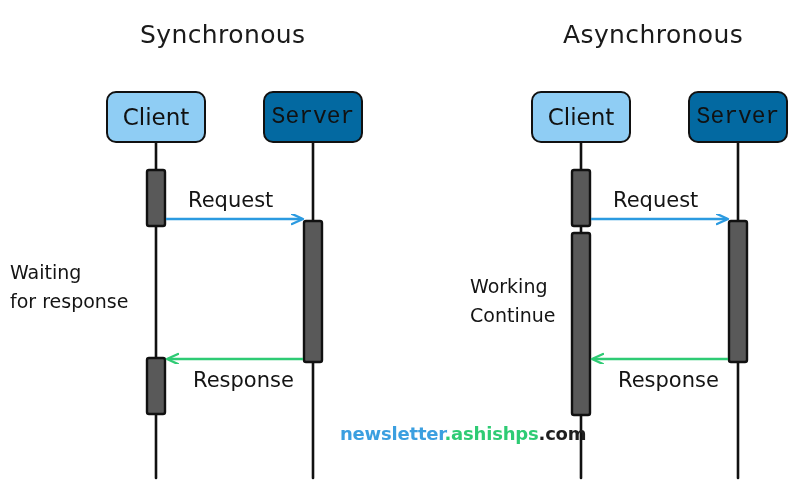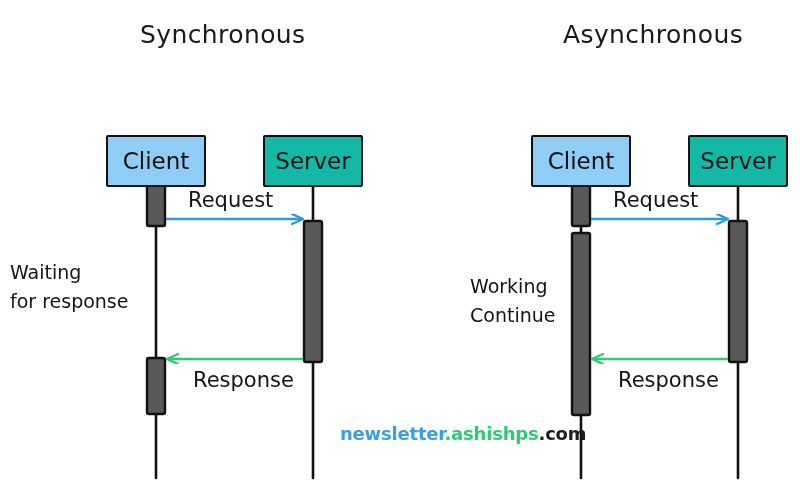--- a/index.html
+++ b/index.html
@@ -35,25 +35,24 @@
   .node-box {
     position: absolute;
     box-sizing: border-box;
     border: 2.5px solid #111111;
     display: flex;
     align-items: center;
     justify-content: center;
     font-family: "DejaVu Sans", sans-serif;
     font-size: 23px;
     color: #111111;
-    border-radius: 2px;
-    margin-top: 44px;
+    border-radius: 10px;
   }
   .node-box.client { background: #8fcdf4; }
-  .node-box.server { background: #14b8a6; }
+  .node-box.server { background: #0369a1; font-family: Liberation Mono, monospace; }
 
   #box-sync-client  { left: 106px; top: 91px; width: 100px; height: 52px; }
   #box-sync-server  { left: 263px; top: 91px; width: 100px; height: 52px; }
   #box-async-client { left: 531px; top: 91px; width: 100px; height: 52px; }
   #box-async-server { left: 688px; top: 91px; width: 100px; height: 52px; }
 
   .side-note {
     position: absolute;
     font-family: "DejaVu Sans", sans-serif;
     font-size: 19px;

